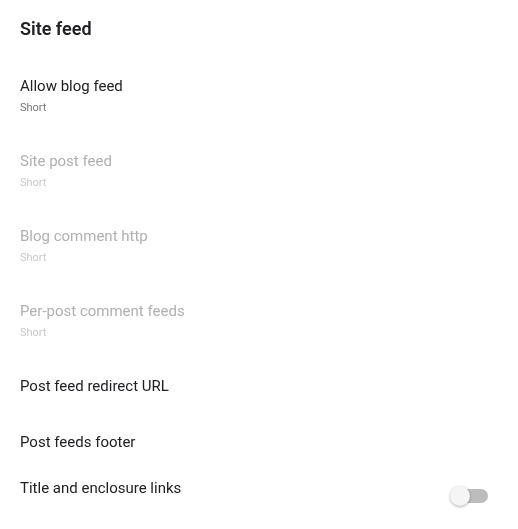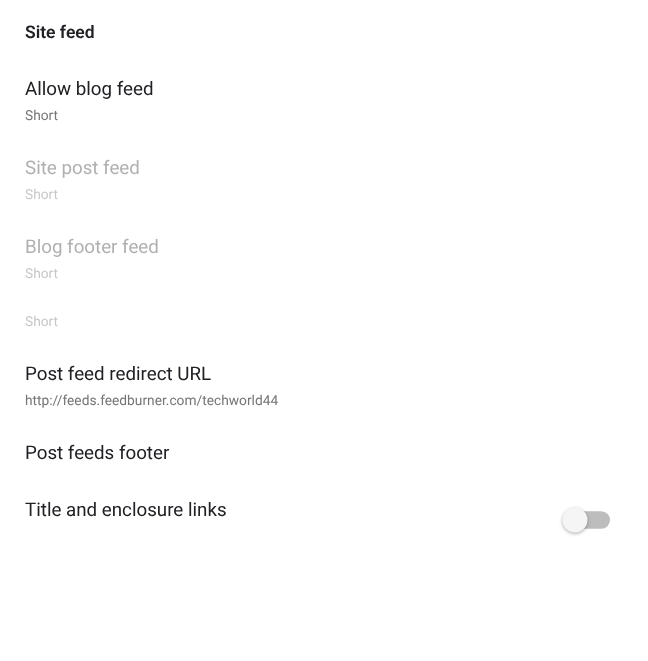--- a/index.html
+++ b/index.html
@@ -9,28 +9,28 @@
     }
     body {
       font-family: -apple-system, BlinkMacSystemFont, 'Segoe UI', Roboto, Arial, sans-serif;
       background: #ffffff;
       width: 518px;
       height: 529px;
       padding: 18px 20px;
       color: #202124;
     }
     .section-title {
-      font-size: 14px;
+      font-size: 18px;
       font-weight: 600;
       color: #202124;
-      margin-bottom: 28px;
     }
     .setting-row {
       margin-bottom: 26px;
       position: relative;
+      margin-top: 38px;
     }
     .setting-label {
       font-size: 15px;
       color: #202124;
       margin-bottom: 6px;
     }
     .setting-label.disabled {
       color: #b0b0b0;
     }
     .setting-value {
@@ -82,31 +82,31 @@
   <div class="setting-label">Allow blog feed</div>
   <div class="setting-value">Short</div>
 </div>
 
 <div class="setting-row">
   <div class="setting-label disabled">Site post feed</div>
   <div class="setting-value disabled">Short</div>
 </div>
 
 <div class="setting-row">
-  <div class="setting-label disabled">Blog footer feed</div>
+  <div class="setting-label disabled">Blog comment http</div>
   <div class="setting-value disabled">Short</div>
 </div>
 
 <div class="setting-row">
+  <div class="setting-label disabled">Per-post comment feeds</div>
   <div class="setting-value disabled">Short</div>
 </div>
 
 <div class="setting-row">
   <div class="setting-label">Post feed redirect URL</div>
-  <div class="setting-value">http://feeds.feedburner.com/techworld44</div>
 </div>
 
 <div class="setting-row setting-row-no-value">
   <div class="setting-label">Post feeds footer</div>
 </div>
 
 <div class="toggle-row">
   <div class="toggle-text">
     <div class="setting-label">Title and enclosure links</div>
   </div>

